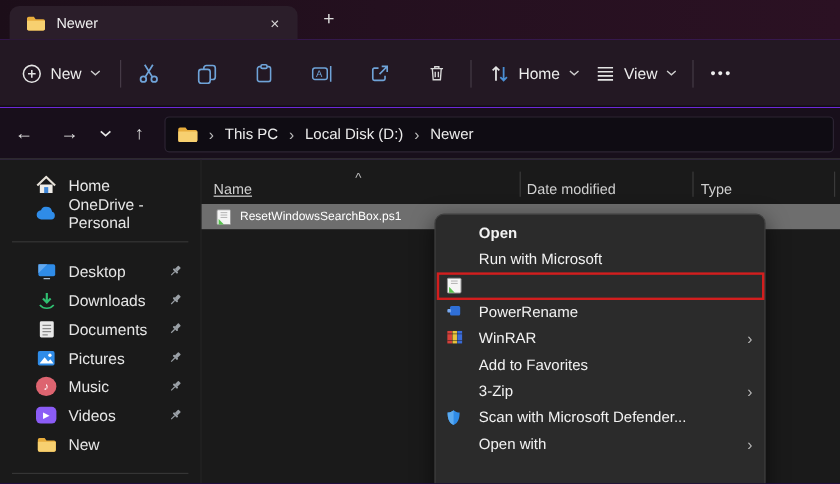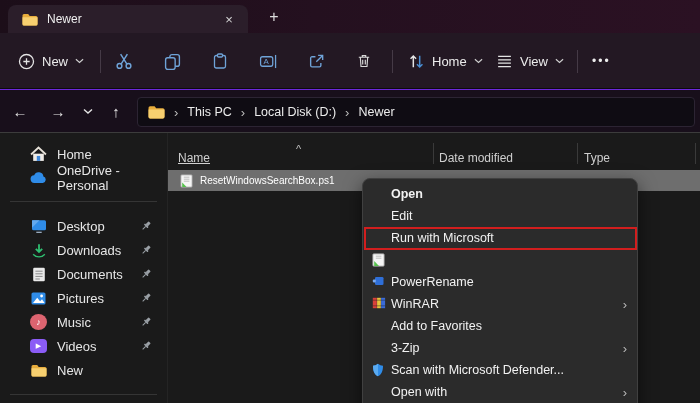--- a/index.html
+++ b/index.html
@@ -63,21 +63,21 @@
   .colsep{position:absolute;top:3px;width:1px;height:21px;background:#3a3a3a;}
   .file-row{position:absolute;left:0;top:37px;width:532px;height:21px;
     background:#6e6e6e;display:flex;align-items:center;padding-left:12px;gap:7px;
     font-size:10px;color:#ffffff;}
 
   
   .context-menu{position:absolute;left:362px;top:178px;width:276px;height:240px;
     background:#2b2b2b;border:1px solid #404040;border-radius:8px 8px 0 0;
     box-shadow:0 6px 18px rgba(0,0,0,.55);padding-top:4px;z-index:5;}
   .menu-item{position:relative;height:22px;display:flex;align-items:center;
-    padding-left:28px;padding-right:10px;font-size:12.5px;color:#f2f2f2;}
+    padding-left:36px;padding-right:10px;font-size:12.5px;color:#f2f2f2;}
   .menu-item.bold{font-weight:bold;}
   .menu-item .mi-icon{position:absolute;left:9px;top:4px;width:15px;display:flex;}
   .menu-item .sub-arrow{margin-left:auto;color:#b8b8b8;font-size:13px;}
   .red-box{position:absolute;left:1px;top:48px;width:273px;height:23px;
     border:2px solid #d21e1e;z-index:6;pointer-events:none;}
 
   svg{display:block;}
 </style>
 </head>
 <body>
@@ -389,23 +389,20 @@
         <span>ResetWindowsSearchBox.ps1</span>
       </div>
     </div>
   </div>
 
   <div class="context-menu">
     <div class="menu-item bold">
       <span>Open</span>
     </div>
     <div class="menu-item">
-      <span>Edit</span>
-    </div>
-    <div class="menu-item">
       <span>Run with Microsoft</span>
     </div>
     <div class="menu-item">
       <span class="mi-icon">
         <svg viewBox="0 0 13 14" width="13" height="14">
             <rect x="0.8" y="0.8" width="11.4" height="12.4" rx="1" fill="#f5f5f5" stroke="#8f8f8f" stroke-width="0.8"></rect>
             <path d="M3.8 3.2h5.6M3.8 5.2h5.6" stroke="#b0b0b0" stroke-width="0.8"></path>
             <path d="M2.2 8l4.8 5H2.2z" fill="#57c24e"></path>
           </svg>
       </span>

